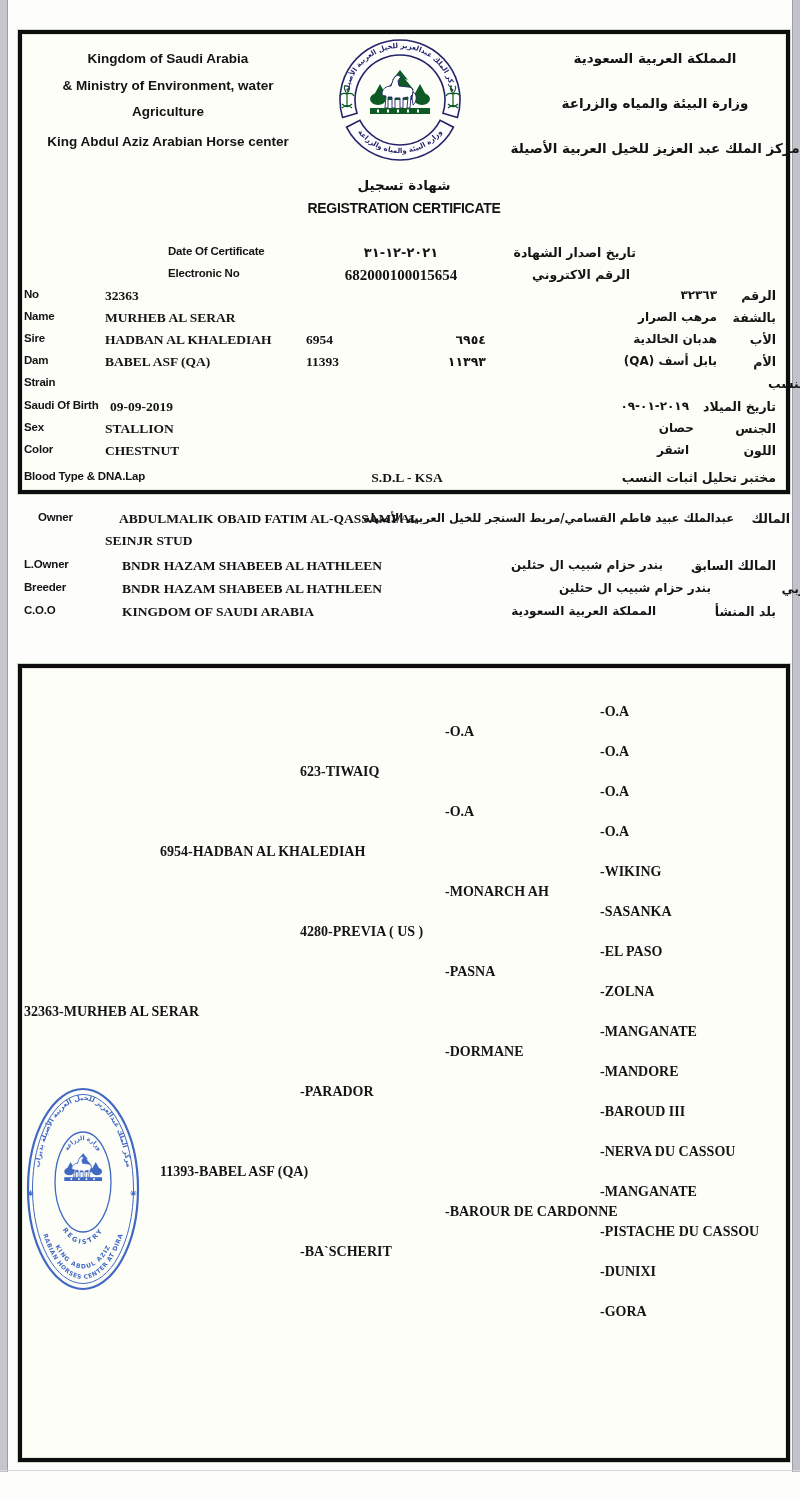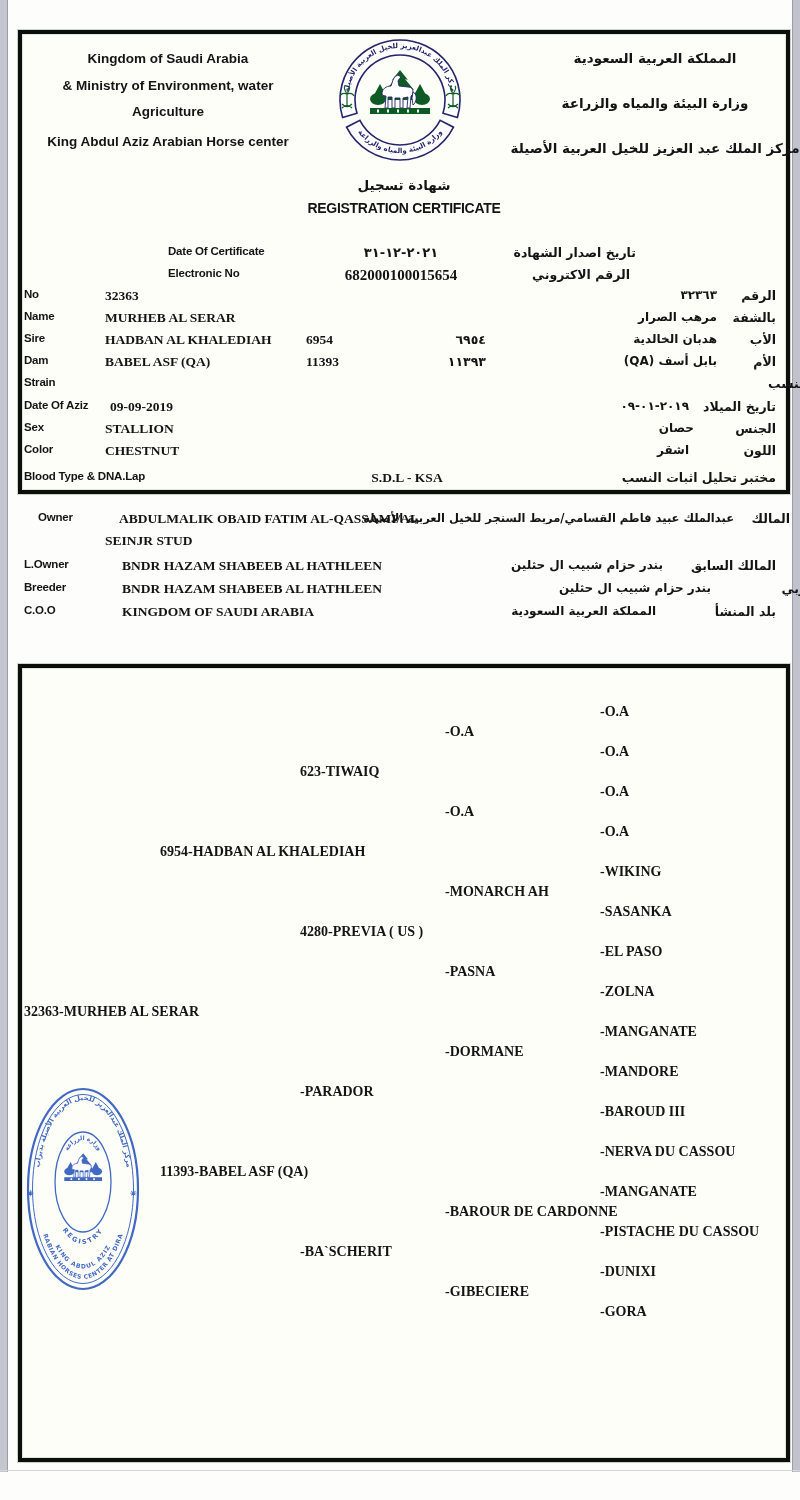--- a/index.html
+++ b/index.html
@@ -150,21 +150,21 @@
       <span class="vnum">11393</span>
       <span class="vanum">١١٣٩٣</span>
       <span class="var ar" style="right:69px;">بابل أسف (QA)</span>
       <span class="lar ar">الأم</span>
     </div>
     <div class="irow" style="top:342px;padding-left:32px;">
       <span class="len">Strain</span>
       <span class="lar ar">النسب</span>
     </div>
     <div class="irow" style="top:365px;">
-      <span class="len">Date Of Aziz</span>
+      <span class="len">Saudi Of Birth</span>
       <span class="ven" style="left:88px;">09-09-2019</span>
       <span class="var ar" style="right:97px;direction:ltr;">٢٠١٩-٠١-٠٩</span>
       <span class="lar ar">تاريخ الميلاد</span>
     </div>
     <div class="irow" style="top:387px;">
       <span class="len">Sex</span>
       <span class="ven">STALLION</span>
       <span class="var ar" style="right:92px;">حصان</span>
       <span class="lar ar">الجنس</span>
     </div>
@@ -217,21 +217,20 @@
         <div class="pcell" style="grid-area: 1 / 3 / span 4;">623-TIWAIQ</div>
         <div class="pcell" style="grid-area: 5 / 3 / span 4;">4280-PREVIA ( US )</div>
         <div class="pcell" style="grid-area: 9 / 3 / span 4;">-PARADOR</div>
         <div class="pcell" style="grid-area: 13 / 3 / span 4;">-BA`SCHERIT</div>
         <div class="pcell" style="grid-area: 1 / 4 / span 2;">-O.A</div>
         <div class="pcell" style="grid-area: 3 / 4 / span 2;">-O.A</div>
         <div class="pcell" style="grid-area: 5 / 4 / span 2;">-MONARCH AH</div>
         <div class="pcell" style="grid-area: 7 / 4 / span 2;">-PASNA</div>
         <div class="pcell" style="grid-area: 9 / 4 / span 2;">-DORMANE</div>
         <div class="pcell" style="grid-area: 13 / 4 / span 2;">-BAROUR DE CARDONNE</div>
-        <div class="pcell" style="grid-area: 15 / 4 / span 2;">-GIBECIERE</div>
         <div class="pcell" style="grid-area: 1 / 5 / span 1;">-O.A</div>
         <div class="pcell" style="grid-area: 2 / 5 / span 1;">-O.A</div>
         <div class="pcell" style="grid-area: 3 / 5 / span 1;">-O.A</div>
         <div class="pcell" style="grid-area: 4 / 5 / span 1;">-O.A</div>
         <div class="pcell" style="grid-area: 5 / 5 / span 1;">-WIKING</div>
         <div class="pcell" style="grid-area: 6 / 5 / span 1;">-SASANKA</div>
         <div class="pcell" style="grid-area: 7 / 5 / span 1;">-EL PASO</div>
         <div class="pcell" style="grid-area: 8 / 5 / span 1;">-ZOLNA</div>
         <div class="pcell" style="grid-area: 9 / 5 / span 1;">-MANGANATE</div>
         <div class="pcell" style="grid-area: 10 / 5 / span 1;">-MANDORE</div>

